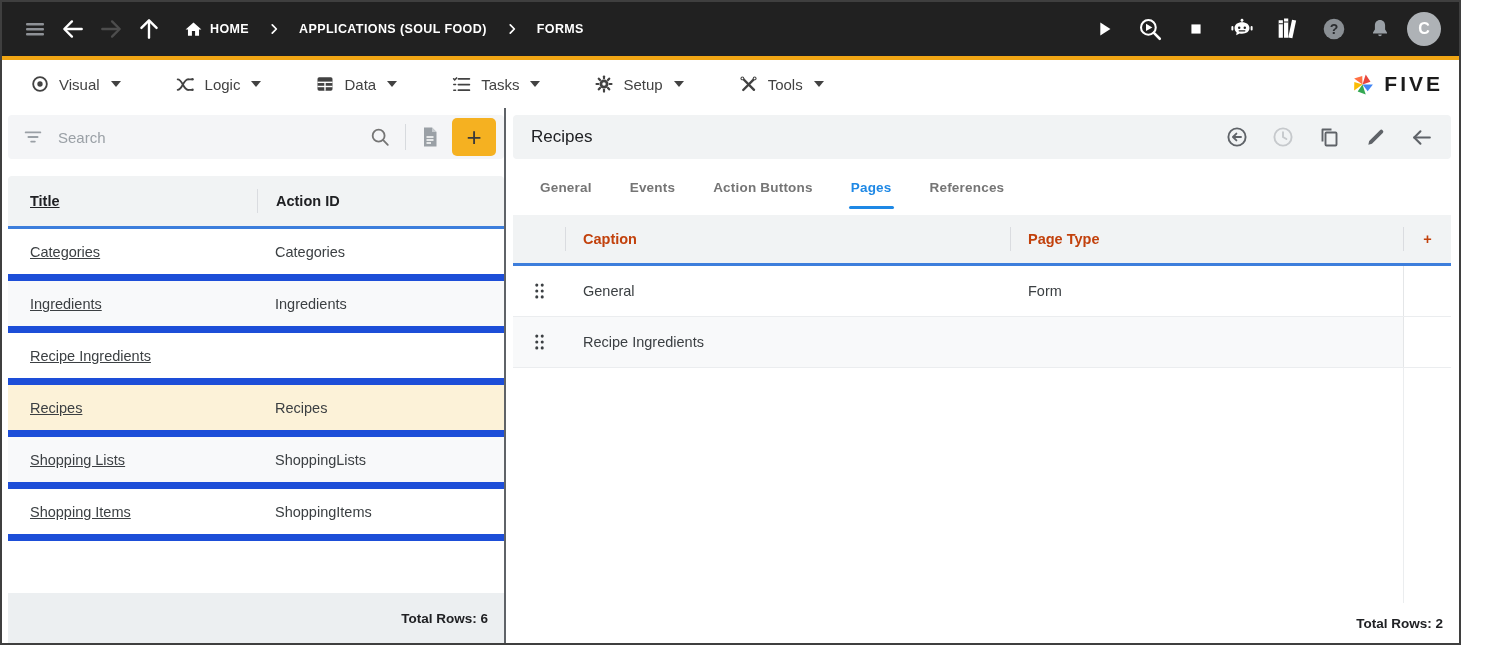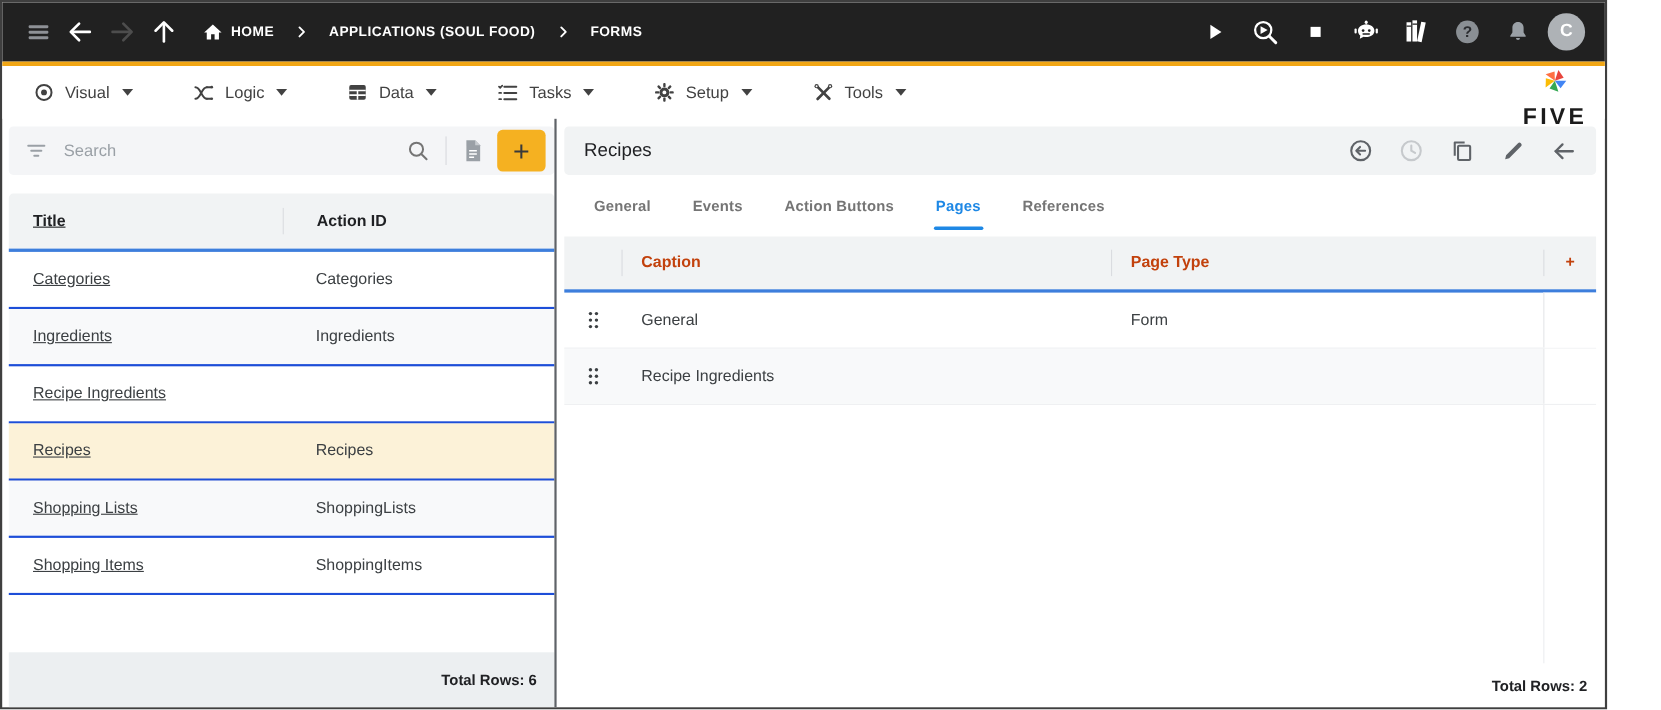--- a/index.html
+++ b/index.html
@@ -14,43 +14,43 @@
   .crumb { color:#fff; font-weight:bold; font-size:12.5px; letter-spacing:.4px; display:flex; align-items:center; gap:7px; padding:0 10px; cursor:pointer; white-space:nowrap; }
   .crumb-sep { margin:0 8px; display:flex; align-items:center; }
   .topbar-right { margin-left:auto; display:flex; align-items:center; gap:8px; }
   .avatar { width:34px; height:34px; border-radius:50%; background:#aeb2b6; color:#fff; font-weight:bold; font-size:16px; display:flex; align-items:center; justify-content:center; cursor:pointer; }
   .amber-line { height:4px; background:#f1a614; flex:0 0 auto; }
 
   
   .menubar { height:48px; background:#fff; display:flex; padding:0 16px 0 28px; flex:0 0 auto; }
   .menu-item { display:flex; align-items:center; gap:9px; margin-right:54px; cursor:pointer; color:#424242; font-size:15px; }
   .caret { width:0; height:0; border-left:5px solid transparent; border-right:5px solid transparent; border-top:6px solid #424242; margin-left:2px; }
-  .brand { margin-left:auto; display:flex; align-items:center; gap:8px; cursor:default;flex-direction:column; }
+  .brand { margin-left:auto; display:flex; align-items:center; gap:8px; cursor:default; }
   .brand-text { font-size:21px; font-weight:bold; letter-spacing:3px; color:#1b1b1b; }
 
   
   .main { flex:1; display:flex; min-height:0; }
   .vdivider { width:2px; background:#5f6368; flex:0 0 auto; }
 
   
   .left-panel { width:502px; flex:0 0 auto; display:flex; flex-direction:column; padding:7px 0 0 6px; min-height:0; }
   .search-card { height:44px; background:#f4f5f7; border-radius:4px; display:flex; align-items:center; padding:0 8px 0 14px; flex:0 0 auto; }
   .search-input { flex:1; border:none; background:transparent; outline:none; font-size:15px; color:#3c4043; margin-left:14px; font-family:Liberation Sans, sans-serif; }
   .search-input::placeholder { color:#9aa0a6; }
   .tool-sep { width:1px; height:26px; background:#d7dade; margin:0 10px; }
   .add-btn { width:44px; height:38px; background:#f5b121; border-radius:5px; display:flex; align-items:center; justify-content:center; font-size:26px; font-weight:400; color:#3a3a3a; cursor:pointer; margin-left:8px; }
   .lt-wrap { margin-top:17px; display:flex; flex-direction:column; flex:1; min-height:0; }
   .lt-head { height:50px; background:#f1f3f4; border-radius:4px 4px 0 0; display:flex; align-items:center; flex:0 0 auto; }
   .lt-head .col-title, .lt-row .col-title { flex:0 0 249px; padding-left:22px;text-decoration:underline; }
-  .lt-head .col-action, .lt-row .col-action { flex:1; padding-left:30px; border-left:1px solid #dadce0; }
+  .lt-head .col-action, .lt-row .col-action { flex:1; padding-left:18px; border-left:1px solid #dadce0; }
   .lt-row .col-action { border-left:none; }
   .lt-head span { font-weight:bold; font-size:14.5px; color:#202124; }
   .lt-head .col-action { height:24px; display:flex; align-items:center; }
   .blue-bar { height:3px; background:#3d7edc; flex:0 0 auto; }
-  .lt-row { height:52px; display:flex; align-items:center; border-bottom:2px solid #1d4ed8; font-size:14.5px; color:#3c4043; cursor:pointer; flex:0 0 auto; }
+  .lt-row { height:52px; display:flex; align-items:center; border-bottom:7px solid #1d4ed8; font-size:14.5px; color:#3c4043; cursor:pointer; flex:0 0 auto; }
   .lt-row.alt { background:#f8f9fa; }
   .lt-row.selected { background:#fcf2d8; }
   .lt-spacer { flex:1; background:#fff; }
   .lt-footer { height:50px; background:#eceff1; display:flex; align-items:center; justify-content:flex-end; padding-right:16px; font-weight:bold; font-size:13.5px; color:#202124; flex:0 0 auto; }
 
   
   .right-panel { flex:1; display:flex; flex-direction:column; padding:7px 8px 0 7px; min-height:0; }
   .rp-header { height:44px; background:#f1f3f4; border-radius:4px; display:flex; align-items:center; padding:0 10px 0 18px; flex:0 0 auto; }
   .rp-title { font-size:17px; color:#202124; }
   .rp-icons { margin-left:auto; display:flex; align-items:center; gap:6px; }

